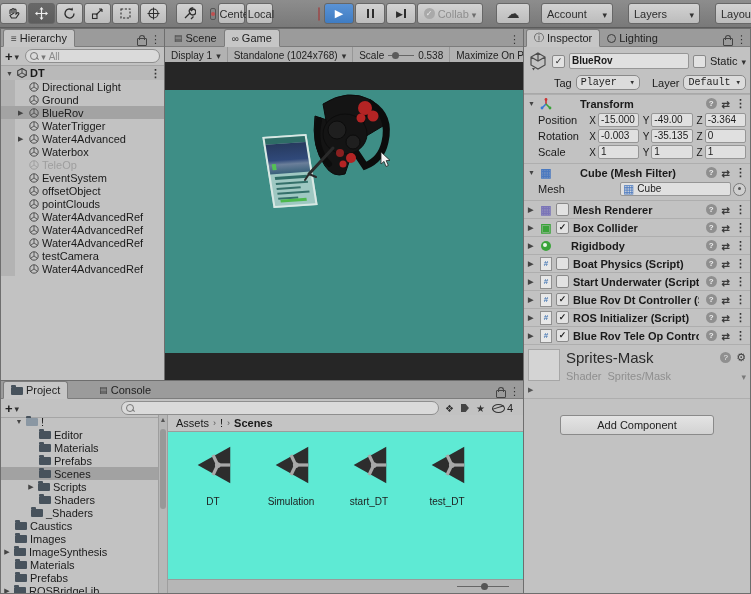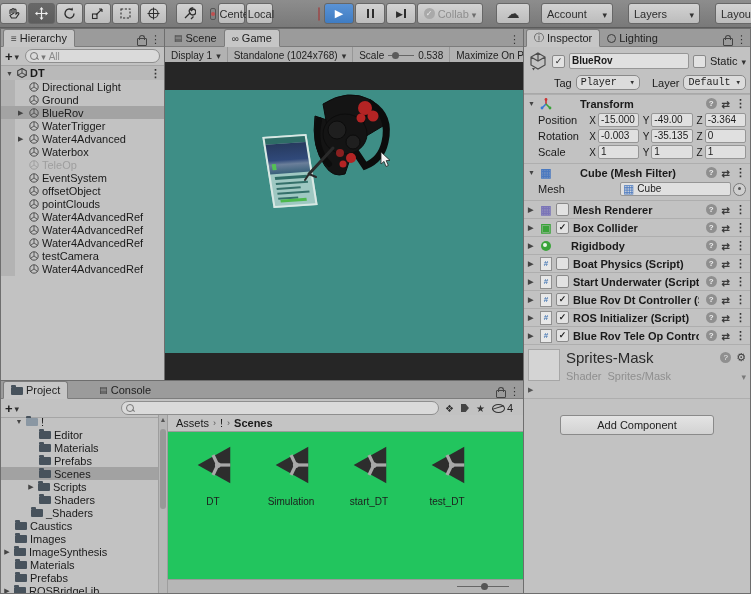--- a/index.html
+++ b/index.html
@@ -98,21 +98,21 @@
   #project{left:0;top:380px;width:524px;height:214px;}
   .ptree{position:absolute;left:0;top:34px;width:157px;bottom:0;overflow:hidden;}
   .prow{display:flex;align-items:center;height:13px;gap:3px;white-space:nowrap;overflow:hidden;}
   .prow.sel{background:#a2a2a2;}
   .prow .exp{font-size:7px;color:#444;width:8px;text-align:center;flex:none;}
   .folder{width:12px;height:8px;background:#47525c;border-radius:1px;position:relative;flex:none;margin-top:1px;}
   .folder::before{content:"";position:absolute;left:0;top:-2px;width:5px;height:2px;background:#47525c;border-radius:1px 1px 0 0;}
   .pscroll{position:absolute;left:157px;top:34px;width:10px;bottom:0;background:#b7b7b7;border-left:1px solid #9e9e9e;border-right:1px solid #9e9e9e;box-sizing:border-box;}
   .pscroll .up{font-size:7px;color:#555;text-align:center;display:block;margin-top:1px;}
   .pscroll .thumbv{position:absolute;left:1px;top:14px;width:6px;height:80px;background:#989898;border-radius:3px;}
-  .pcontent{position:absolute;left:167px;top:34px;right:0;bottom:14px;background:#22c55e;overflow:hidden;}
+  .pcontent{position:absolute;left:167px;top:34px;right:0;bottom:14px;background:#5eead4;overflow:hidden;}
   .crumbbar{height:16px;background:#c4c4c4;border-bottom:1px solid #9c9c9c;display:flex;align-items:center;padding:0 8px;gap:4px;font-size:11px;}
   .crumbbar .sep{color:#555;font-size:9px;}
   .assets{display:flex;gap:16px;padding:10px 14px;}
   .asset{width:62px;display:flex;flex-direction:column;align-items:center;gap:8px;}
   .asset .alabel{font-size:10px;color:#1d1d1d;}
   .pbottom{position:absolute;left:167px;right:0;bottom:0;height:14px;background:#b6b6b6;border-top:1px solid #9a9a9a;display:flex;align-items:center;justify-content:flex-end;padding-right:14px;box-sizing:border-box;}
   .zslider{width:52px;height:1px;background:#666;position:relative;}
   .zslider .knob{position:absolute;left:24px;top:-3px;width:7px;height:7px;border-radius:50%;background:#555;}
   .ficons{display:flex;align-items:center;gap:7px;margin:0 6px 0 4px;color:#333;}
   .eye{width:11px;height:7px;border:1.2px solid #333;border-radius:50%;position:relative;}

